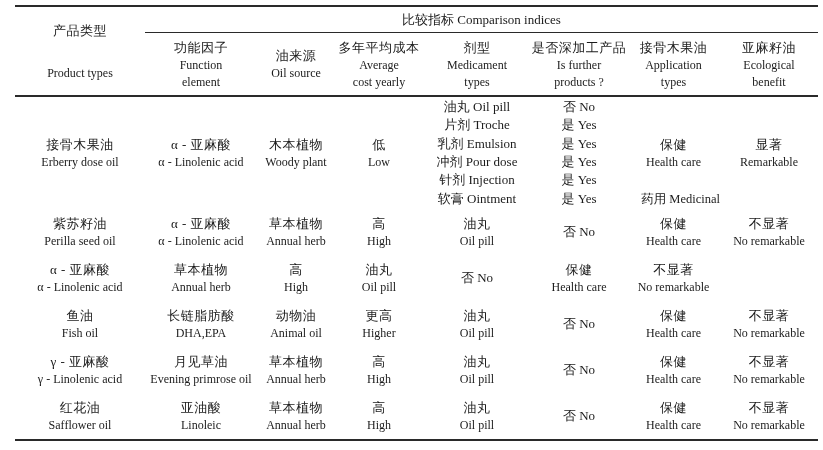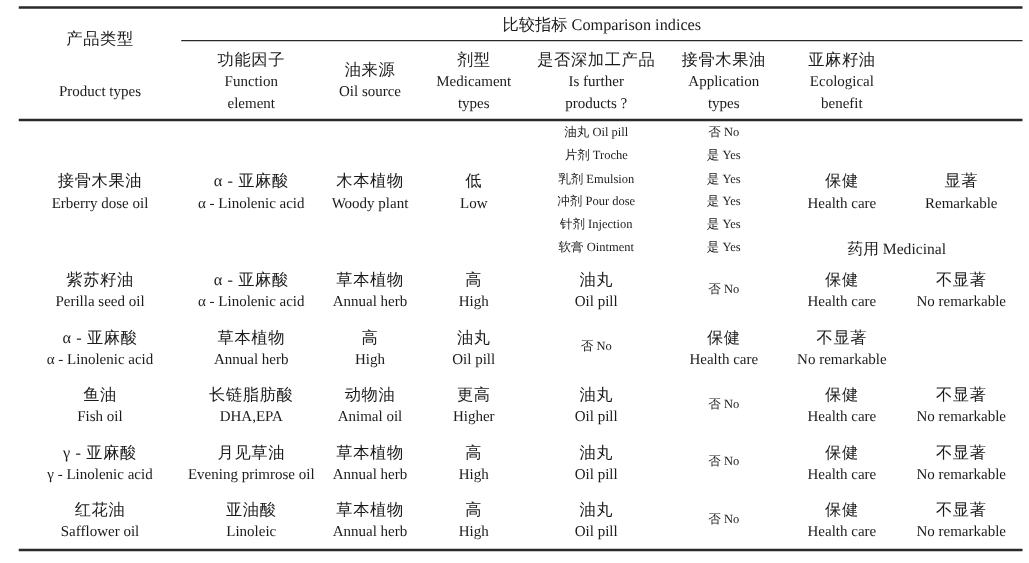--- a/index.html
+++ b/index.html
@@ -9,24 +9,24 @@
   .grid { display: grid; grid-template-columns: 130px 112px 78px 88px 108px 96px 93px 98px; }
   .thead { border-top: 2px solid #2a2a2a; border-bottom: 2px solid #2a2a2a; grid-template-rows: 26px 62px; }
   .hd-product { grid-column: 1; grid-row: 1 / 3; gap: 25px; }
   .gh { grid-column: 2 / 9; grid-row: 1; display: flex; align-items: center; justify-content: center;
         border-bottom: 1px solid #2a2a2a; font-size: 13px; font-family: Liberation Serif, serif; }
   .c { display: flex; flex-direction: column; align-items: center; justify-content: center; text-align: center; }
   .zh { font-size: 13px; line-height: 19px; letter-spacing: 0.5px; white-space: nowrap; }
   .en { font-size: 12px; line-height: 17px; white-space: nowrap; }
   .drow { height: 46px; }
   .r1 { height: 112px; }
-  .li { font-size: 10px; line-height: 18.4px; white-space: nowrap; text-align: center; }
+  .li { font-size: 13px; line-height: 18.4px; white-space: nowrap; text-align: center; }
   .rel { position: relative; }
-  .extra { position: absolute; bottom: 1px; left: 0; width: 100%; text-align: center;
-           font-size: 12.5px; line-height: 18px; white-space: nowrap; margin-left: 44px; }
+  .extra { position: absolute; bottom: 1px; left: 0; width: 100%; text-align: right;
+           font-size: 12.5px; line-height: 18px; white-space: nowrap; }
   .tbody { border-bottom: 2px solid #2a2a2a; }
 </style>
 </head>
 <body>
 
 <div class="tbl">
 
   <div class="grid thead">
     <div class="c hd-product">
       <div class="zh">产品类型</div>
@@ -35,20 +35,25 @@
     <div class="gh">比较指标 Comparison indices</div>
 
     <div class="c">
       <div class="zh">功能因子</div>
       <div class="en">Function</div>
       <div class="en">element</div>
     </div>
     <div class="c">
       <div class="zh">油来源</div>
       <div class="en">Oil source</div>
+    </div>
+    <div class="c">
+      <div class="zh">多年平均成本</div>
+      <div class="en">Average</div>
+      <div class="en">cost yearly</div>
     </div>
     <div class="c">
       <div class="zh">剂型</div>
       <div class="en">Medicament</div>
       <div class="en">types</div>
     </div>
     <div class="c">
       <div class="zh">是否深加工产品</div>
       <div class="en">Is further</div>
       <div class="en">products ?</div>

